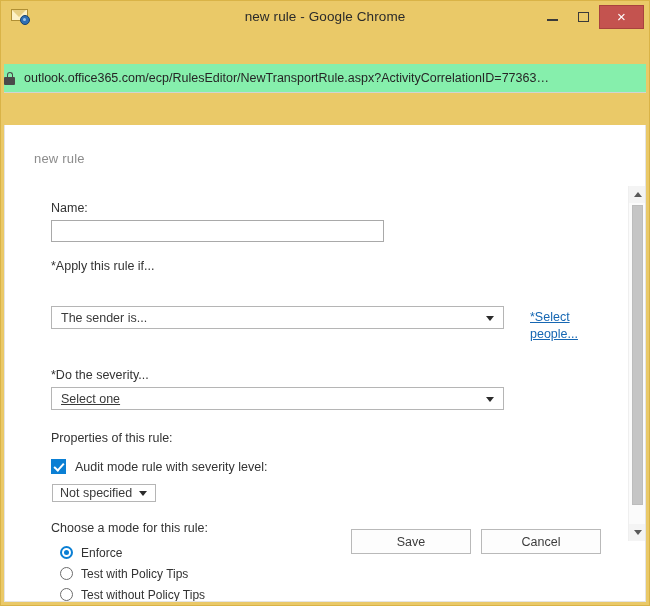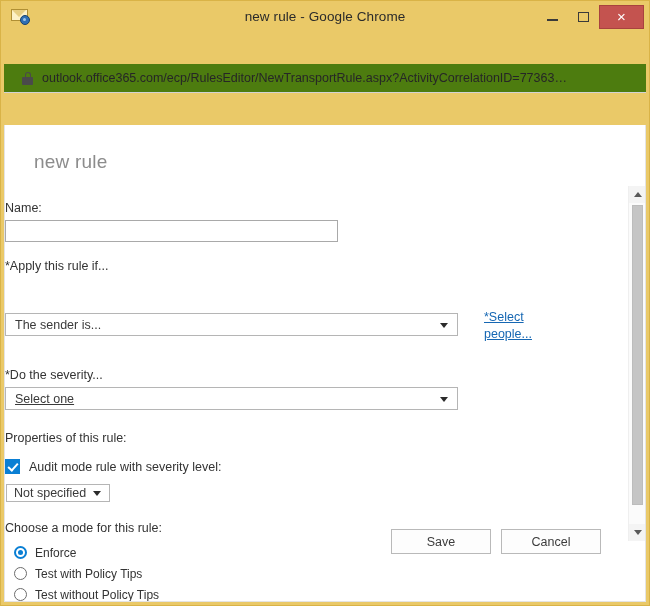--- a/index.html
+++ b/index.html
@@ -134,25 +134,25 @@
 
   
   .urlbar-wrap {
     flex: 0 0 29px;
     padding: 0 3px;
     background: #eac968;
     box-sizing: border-box;
   }
   .urlbar {
     height: 29px;
-    background: #4d7c0f;
+    background: #86efac;
     border-bottom: 1px solid #d3d3d3;
     display: flex;
     align-items: center;
-    padding-left: 18px;
+    padding-left: 0;
     box-sizing: border-box;
   }
   .lock-icon {
     position: relative;
     width: 11px;
     height: 13px;
     margin-right: 9px;
     flex: 0 0 11px;
   }
   .lock-shackle {
@@ -193,33 +193,34 @@
     border: 1px solid #e4e4e4;
     border-top: none;
     box-sizing: border-box;
     overflow: hidden;
   }
 
   .page-title {
     position: absolute;
     left: 29px;
     top: 26px;
-    font-size: 19px;
+    font-size: 13px;
     color: #8c8c8c;
     font-weight: normal;
     margin: 0;
     letter-spacing: .2px;
   }
 
   .form-area {
     position: absolute;
     left: 0;
     top: 76px;
     right: 26px;
     bottom: 0;
+    padding-left: 46px;
     box-sizing: border-box;
   }
 
   .field-label {
     font-size: 12.5px;
     color: #333333;
     display: block;
     margin-bottom: 5px;
   }
 
@@ -230,21 +231,21 @@
     background: #ffffff;
     box-sizing: border-box;
     font-family: "Liberation Sans", sans-serif;
     font-size: 12.5px;
     color: #222;
     padding: 0 5px;
     outline: none;
   }
 
   .block { margin-bottom: 0; }
-  .row-inline { display: flex; align-items: center; margin-top: 33px; }
+  .row-inline { display: flex; align-items: flex-start; margin-top: 33px; }
 
   .select-box {
     position: relative;
     height: 23px;
     border: 1px solid #b5b5b5;
     background: #ffffff;
     box-sizing: border-box;
     display: flex;
     align-items: center;
     padding-left: 9px;
@@ -352,21 +353,21 @@
 
   
   .button-bar {
     position: absolute;
     right: 44px;
     bottom: 47px;
     display: flex;
     gap: 10px;
   }
   .btn {
-    width: 100px;
+    width: 120px;
     height: 25px;
     background: #fdfdfd;
     border: 1px solid #b9b9b9;
     box-sizing: border-box;
     font-family: "Liberation Sans", sans-serif;
     font-size: 12.5px;
     color: #3c3c3c;
     cursor: default;
     display: flex;
     align-items: center;

